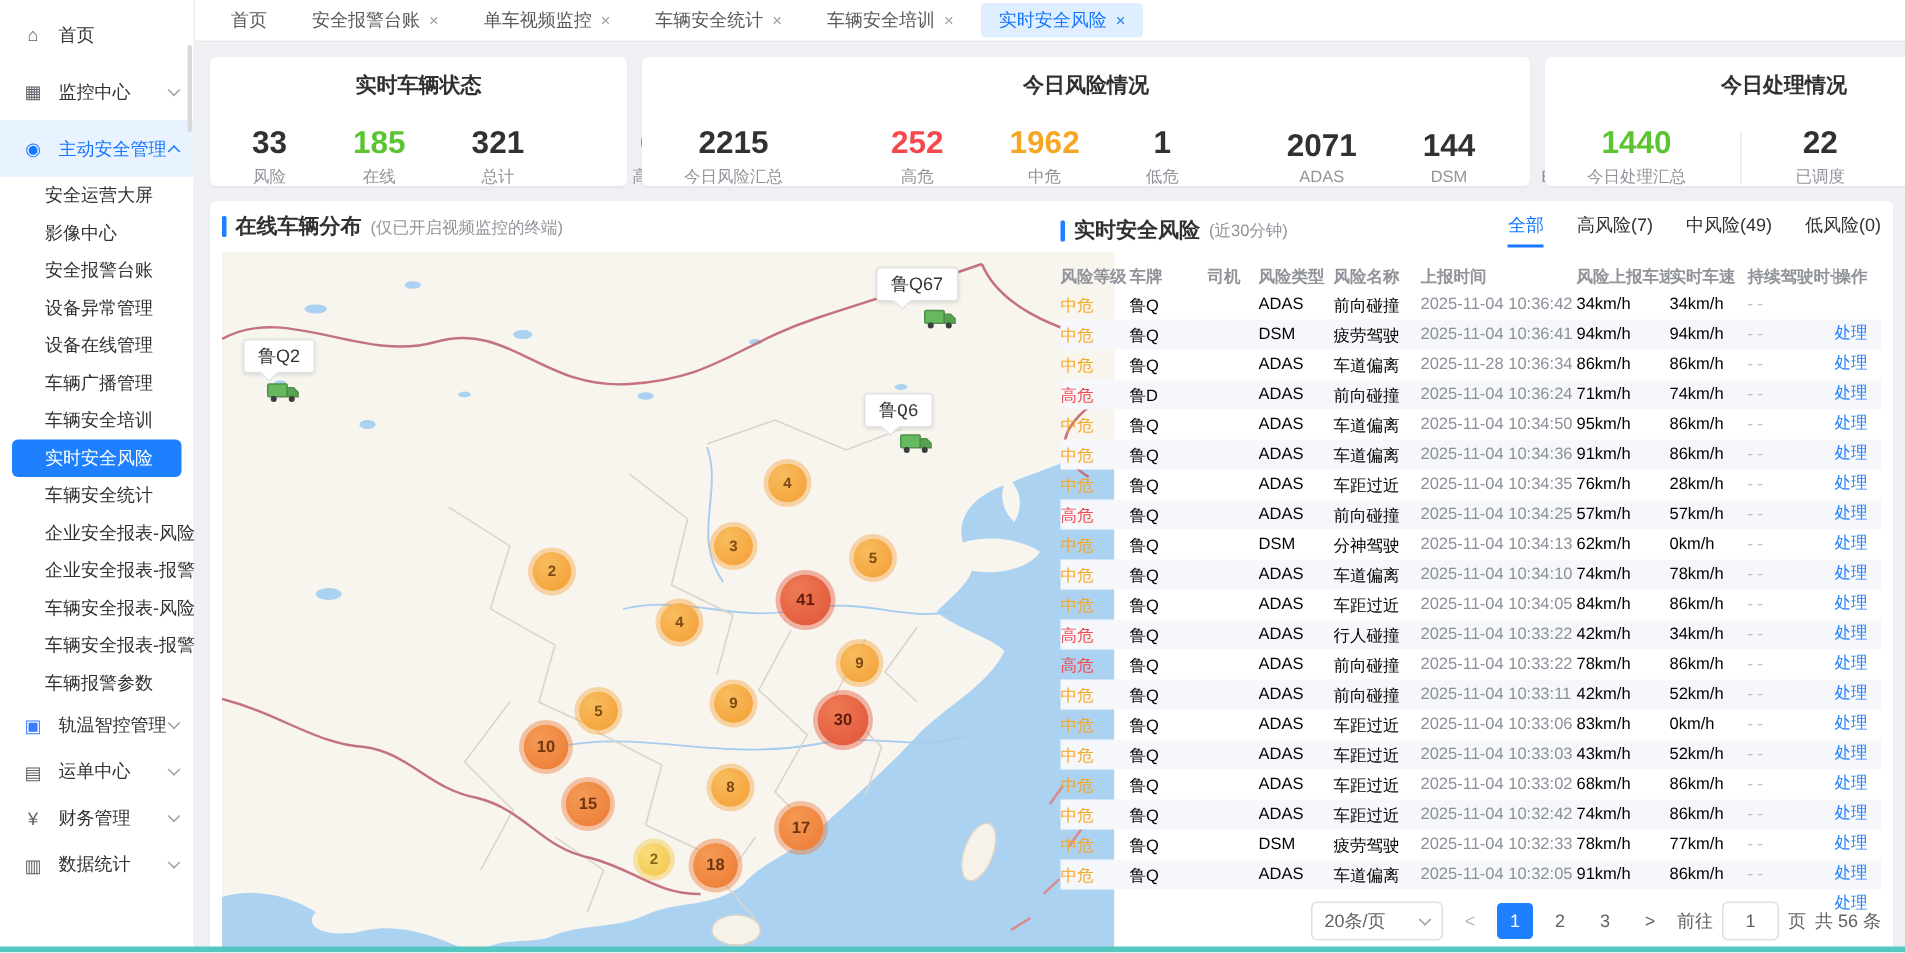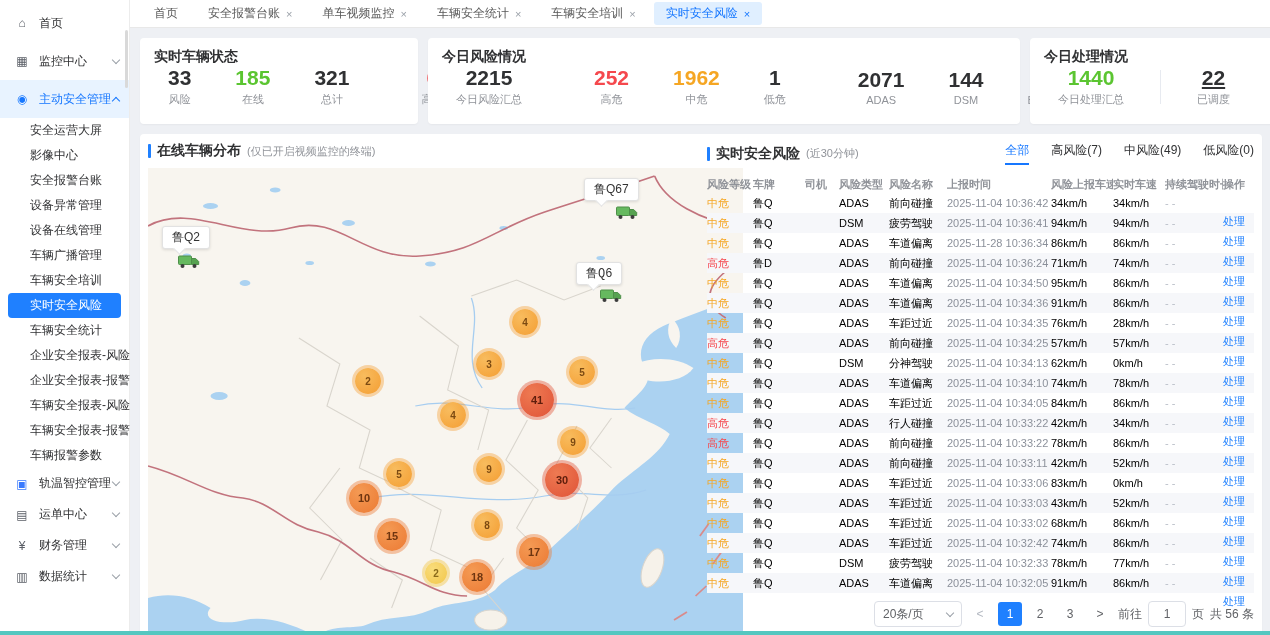--- a/index.html
+++ b/index.html
@@ -27,21 +27,21 @@
   .tab { display:flex; align-items:center; gap:6px; font-size:12px; color:#595959; padding:3px 12px; border-radius:3px; cursor:pointer; }
   .tab .x { color:#9aa0a8; font-size:11px; }
   .tab.active { background:#e0efff; color:#1677ff; }
   .tab.active .x { color:#1677ff; }
 
   .content { position:absolute; top:28px; left:0; right:0; bottom:0; padding:10px 8px 0 10px; }
 
   
   .stats-row { display:flex; gap:10px; height:86px; margin-bottom:10px; }
   .card { background:#fff; border-radius:4px; box-shadow:0 1px 2px rgba(0,0,0,.04); padding:10px 14px 8px; }
-  .card .c-title { font-size:14px; font-weight:bold; color:#303133; margin-bottom:0; }
+  .card .c-title { font-size:14px; font-weight:bold; color:#303133; margin-bottom:18px;text-align:center; }
   .stat-items { display:flex; align-items:center;gap:16px; }
   .stat-it { text-align:center; padding:0 14px; }
   .stat-it .v { font-size:21px; font-weight:bold; line-height:24px; }
   .stat-it .l { font-size:11px; color:#909399; margin-top:2px; white-space:nowrap; }
   .stat-div { width:1px; height:34px; background:#e7eaf0; margin:0 6px; }
   #card-vehicle { width:278px; }
   #card-risk { width:592px; }
   #card-handle { flex:1; }
 
   
@@ -278,21 +278,21 @@
         </div>
         <div class="card" id="card-handle">
           <div class="c-title">今日处理情况</div>
           <div class="stat-items">
               <div class="stat-it">
                 <div class="v" style="color: rgb(91, 197, 49);">1440</div>
                 <div class="l">今日处理汇总</div>
               </div>
               <div class="stat-div"></div>
               <div class="stat-it">
-                <div class="v" style="color: rgb(48, 49, 51); text-decoration: underline;">22</div>
+                <div class="v" style="color: rgb(48, 49, 51);">22</div>
                 <div class="l">已调度</div>
               </div>
               <div class="stat-it">
                 <div class="v" style="color: rgb(48, 49, 51);">1018</div>
                 <div class="l">忽略报警</div>
               </div>
             </div>
         </div>
       </div>
 

